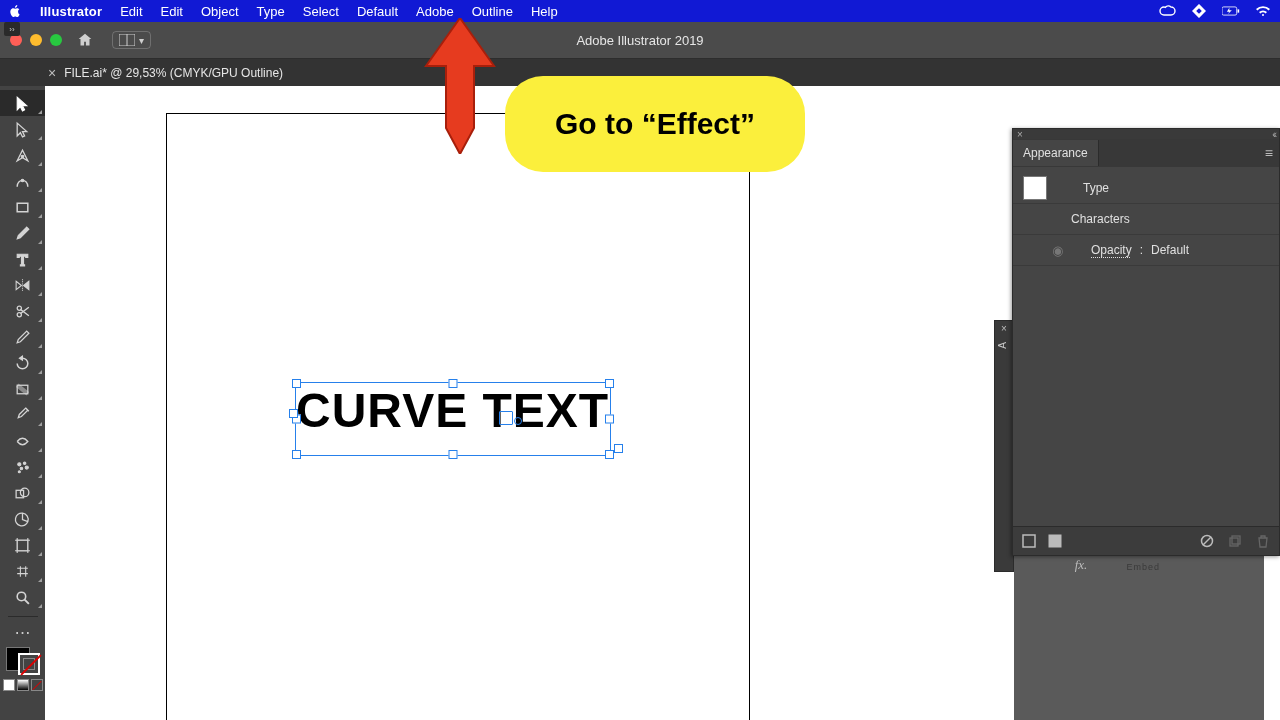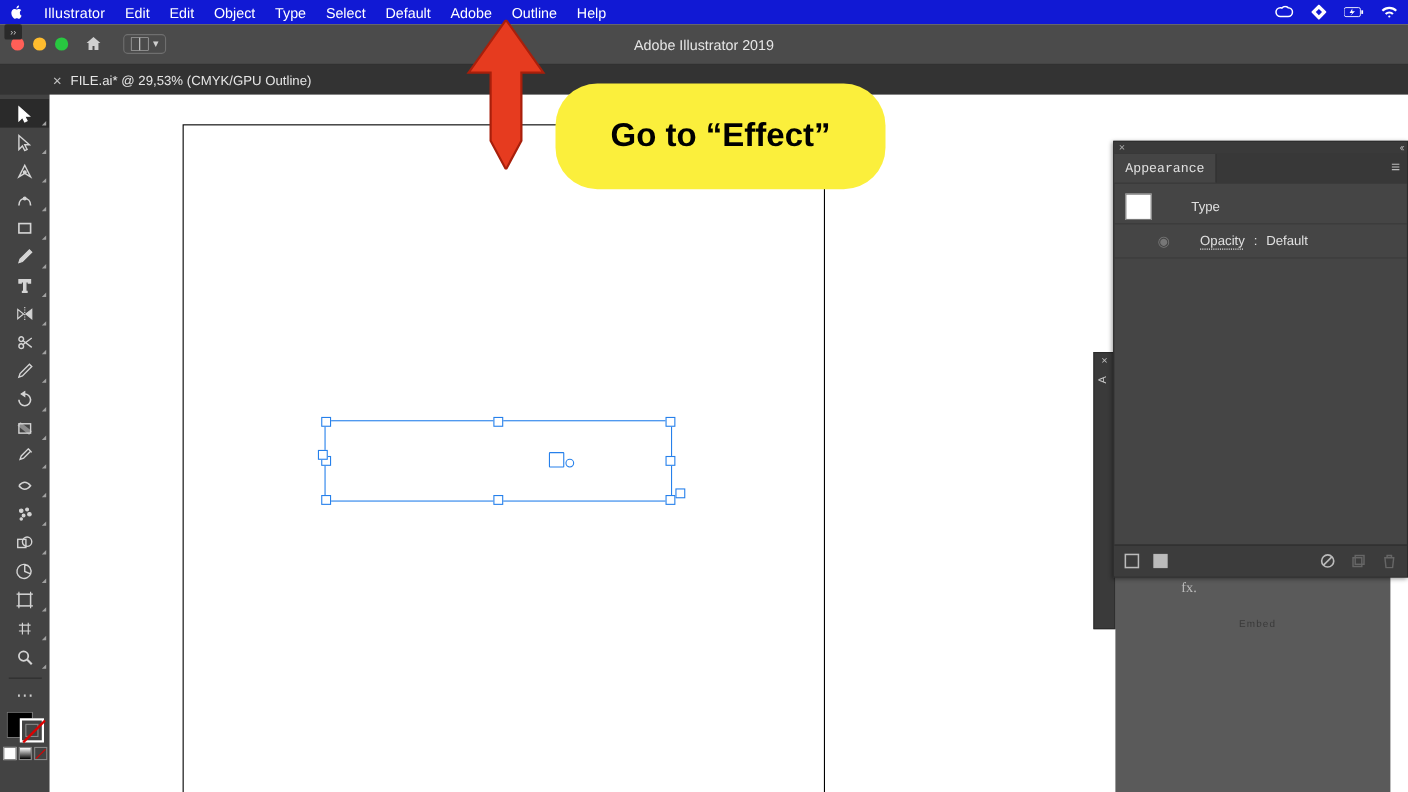--- a/index.html
+++ b/index.html
@@ -19,21 +19,21 @@
     display: flex;
     align-items: center;
     color: #fff;
     font-size: 13px;
     padding: 0 8px;
     justify-content: space-between;
   }
   .menubar-left { display: flex; align-items: center; gap: 18px; }
   .menubar-right { display: flex; align-items: center; gap: 14px; }
   .apple-logo svg { width: 14px; height: 14px; fill: #fff; display:block; }
-  .app-name { font-weight: 400; letter-spacing:.2px; }
+  .app-name { font-weight: 700; letter-spacing:.2px; }
   .menu-item { cursor: default; }
   .menubar-right .status-icon { width:18px; height:14px; display:flex; align-items:center; justify-content:center; }
   .menubar-right svg { fill:#fff; display:block; }
 
   
   .app-titlebar {
     height: 36px;
     background: #4b4b4b;
     border-bottom: 1px solid #2d2d2d;
     display: flex;
@@ -184,21 +184,21 @@
     right:0; top:128px;
     width:266px;
     background:#454545;
     border:1px solid #2b2b2b;
     box-shadow:-1px 1px 4px rgba(0,0,0,0.4);
     font-size:12px;
     color:#e0e0e0;
     z-index:30;
   }
   .panel-drag { height:10px; background:#3a3a3a; display:flex; align-items:center; justify-content:space-between; padding:0 4px; color:#aaa; font-size:10px; }
-  .panel-tabrow { height:28px; background:#383838; display:flex; align-items:center; justify-content:space-between; padding-right:6px;font-family:Liberation Mono, monospace; }
+  .panel-tabrow { height:28px; background:#383838; display:flex; align-items:center; justify-content:space-between; padding-right:6px; }
   .panel-tab { background:#454545; padding:6px 10px; font-size:12px; border-right:1px solid #2b2b2b; }
   .panel-menu-icon { color:#bbb; font-size:14px; }
   .panel-body { padding:6px 0 0 0; }
 
   .app-row { display:flex; align-items:center; height:30px; padding:0 10px 0 10px; gap:12px; border-bottom:1px solid #3a3a3a; }
   .app-row .vis { width:18px; text-align:center; color:#777; font-size:13px; }
   .app-row.type .thumb { width:22px; height:22px; background:#fff; border:1px solid #777; }
   .app-row.chars { padding-left:58px; }
   .app-row.op { padding-left:36px; display:flex; align-items:center; gap:8px; }
   .app-row.op .lbl { text-decoration:underline dotted; text-underline-offset:3px; }
@@ -482,20 +482,21 @@
     </div>
   </div>
 </div>
 
 <div class="canvas-area">
   <div class="dock-bg"></div>
   <div class="dock-bottom-label">Embed</div>
 
   <div class="artboard">
     <div class="selection-box">
+      <div class="curve-text">CURVE TEXT</div>
       <div class="handle tl2"></div>
       <div class="handle tm"></div>
       <div class="handle tr"></div>
       <div class="handle ml"></div>
       <div class="handle mr"></div>
       <div class="handle bl"></div>
       <div class="handle bm"></div>
       <div class="handle br"></div>
     </div>
     <div class="text-frame-out tfo-in"></div>
@@ -526,20 +527,23 @@
   </div>
   <div class="panel-tabrow">
     <div class="panel-tab">Appearance</div>
     <div class="panel-menu-icon">≡</div>
   </div>
   <div class="panel-body">
     <div class="app-row type">
       <div class="thumb"></div>
       <div style="width:12px"></div>
       <span>Type</span>
+    </div>
+    <div class="app-row chars">
+      <span>Characters</span>
     </div>
     <div class="app-row op">
       <span class="vis">◉</span>
       <span style="width:8px"></span>
       <span class="lbl">Opacity</span>
         <span>: </span>
       <span>Default</span>
     </div>
     <div class="panel-spacer"></div>
   </div>
@@ -549,21 +553,21 @@
           <svg width="14" height="14" viewBox="0 0 14 14">
             <rect x="1" y="1" width="12" height="12" fill="none" stroke-width="1.5"></rect>
           </svg>
         </span>
       <span class="ic">
           <svg width="14" height="14" viewBox="0 0 14 14">
             <rect x="1" y="1" width="12" height="12"></rect>
           </svg>
         </span>
       <span class="ic">
-          <span style="font-family:serif;font-size:13px;margin-top:48px;">fx.</span>
+          <span style="font-style:italic;font-family:serif;font-size:13px;margin-top:48px;">fx.</span>
         </span>
     </div>
     <div class="footer-right">
       <span class="ic">
           <svg width="14" height="14" viewBox="0 0 14 14">
             <circle cx="7" cy="7" r="5.5" fill="none" stroke-width="1.5"></circle>
             <line x1="3" y1="11" x2="11" y2="3" stroke-width="1.5"></line>
           </svg>
         </span>
       <span class="ic disabled">

